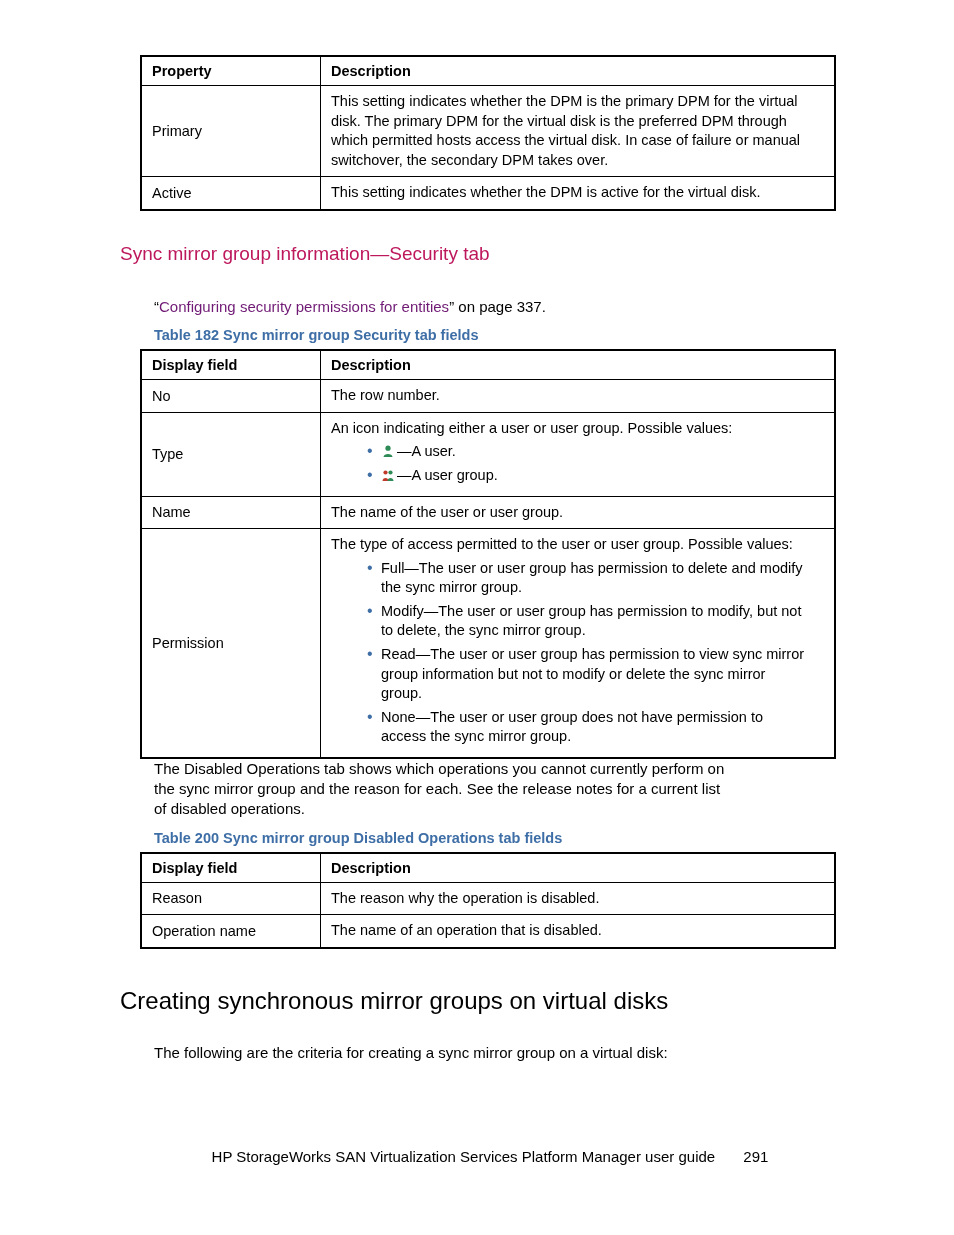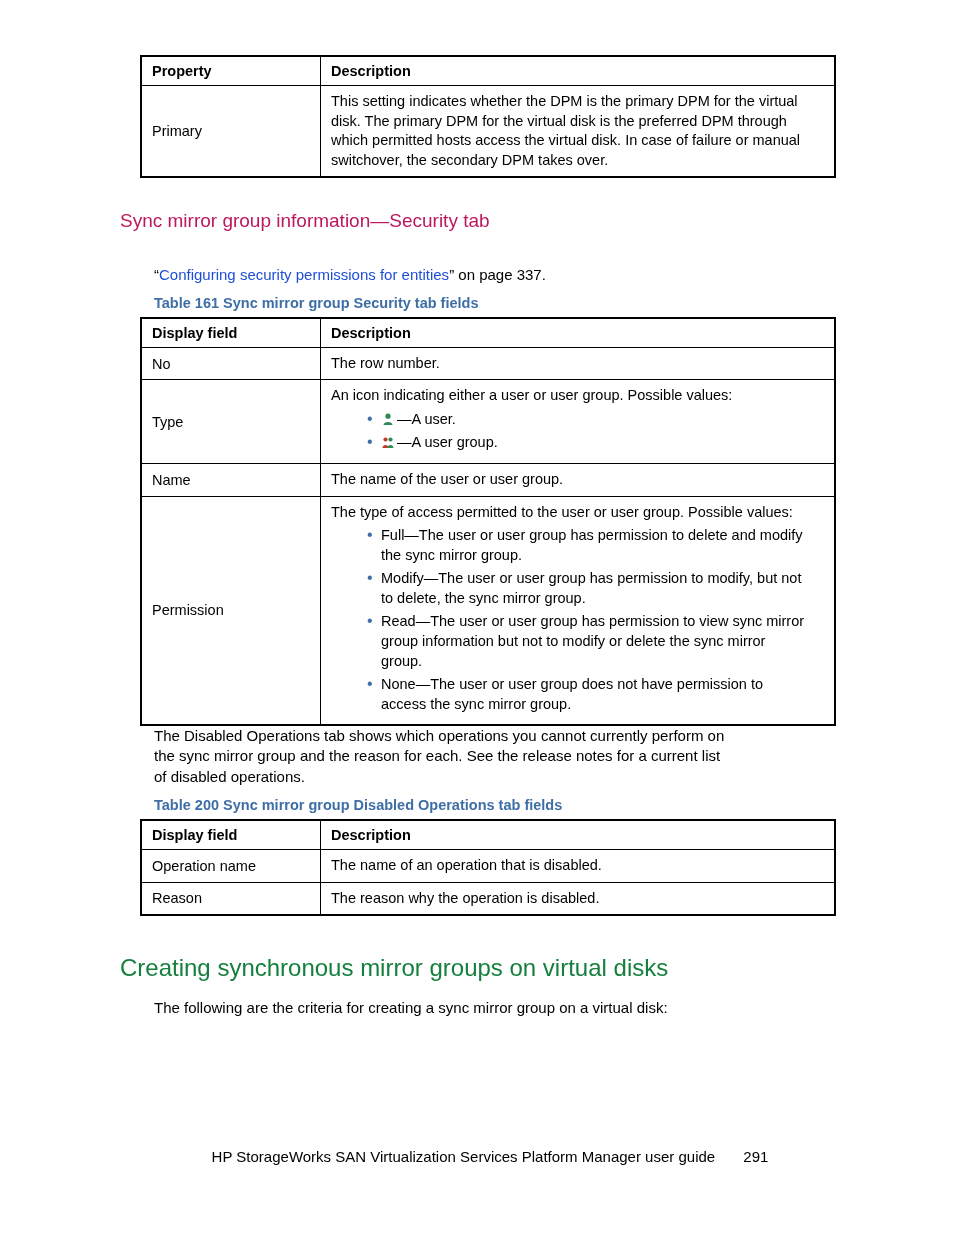--- a/index.html
+++ b/index.html
@@ -43,35 +43,35 @@
 
   
   .h3 {
     font-size: 19px;
     color: #be185d;
     font-weight: normal;
     margin: 32px 0 12px 0;
   }
   .h2 {
     font-size: 24px;
-    color: #15803d;
+    color: #000000;
     font-weight: normal;
-    margin: 38px 0 16px 0;
+    margin: 38px 0 28px 0;
   }
 
   
   p.body {
     font-size: 15px;
     margin: 0 0 8px 34px;
     line-height: 1.35;
   }
 
   
   .link {
-    color: #1d4ed8;
+    color: #701a75;
   }
 
   
   .tcaption {
     font-size: 14.5px;
     font-weight: bold;
     color: #3e6ea6;
     margin: 10px 0 6px 34px;
   }
 
@@ -128,31 +128,35 @@
   <table class="doc-table">
     <tbody>
         <tr>
       <th class="col1">Property</th>
       <th>Description</th>
     </tr>
     <tr>
       <td class="col1">Primary</td>
       <td class="celltext">This setting indicates whether the DPM is the primary DPM for the virtual disk. The primary DPM for the virtual disk is the preferred DPM through which permitted hosts access the virtual disk. In case of failure or manual switchover, the secondary DPM takes over.</td>
     </tr>
+    <tr>
+      <td class="col1">Active</td>
+      <td class="celltext">This setting indicates whether the DPM is active for the virtual disk.</td>
+    </tr>
   </tbody>
     </table>
 
   <div class="h3">Sync mirror group information—Security tab</div>
 
   <p class="body">
     <br>
     <span>“</span><span class="link">Configuring security permissions for entities</span><span>”</span><span> on page 337.</span>
   </p>
 
-  <div class="tcaption">Table 161 Sync mirror group Security tab fields</div>
+  <div class="tcaption">Table 182 Sync mirror group Security tab fields</div>
 
   <table class="doc-table">
     <tbody>
         <tr>
       <th class="col1">Display field</th>
       <th>Description</th>
     </tr>
     <tr>
       <td class="col1">No</td>
       <td class="celltext">The row number.</td>
@@ -207,26 +211,26 @@
 
   <div class="tcaption">Table 200 Sync mirror group Disabled Operations tab fields</div>
 
   <table class="doc-table">
     <tbody>
         <tr>
       <th class="col1">Display field</th>
       <th>Description</th>
     </tr>
     <tr>
+      <td class="col1">Reason</td>
+      <td class="celltext">The reason why the operation is disabled.</td>
+    </tr>
+    <tr>
       <td class="col1">Operation name</td>
       <td class="celltext">The name of an operation that is disabled.</td>
-    </tr>
-    <tr>
-      <td class="col1">Reason</td>
-      <td class="celltext">The reason why the operation is disabled.</td>
     </tr>
   </tbody>
     </table>
 
   <div class="h2">Creating synchronous mirror groups on virtual disks</div>
 
   <p class="body">The following are the criteria for creating a sync mirror group on a virtual disk:</p>
 
   <div class="footer">
     <span>HP StorageWorks SAN Virtualization Services Platform Manager user guide</span>

